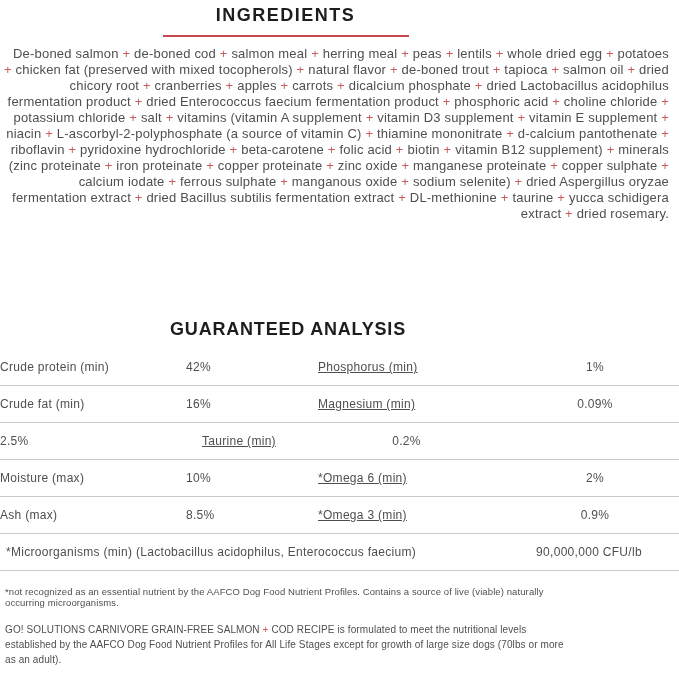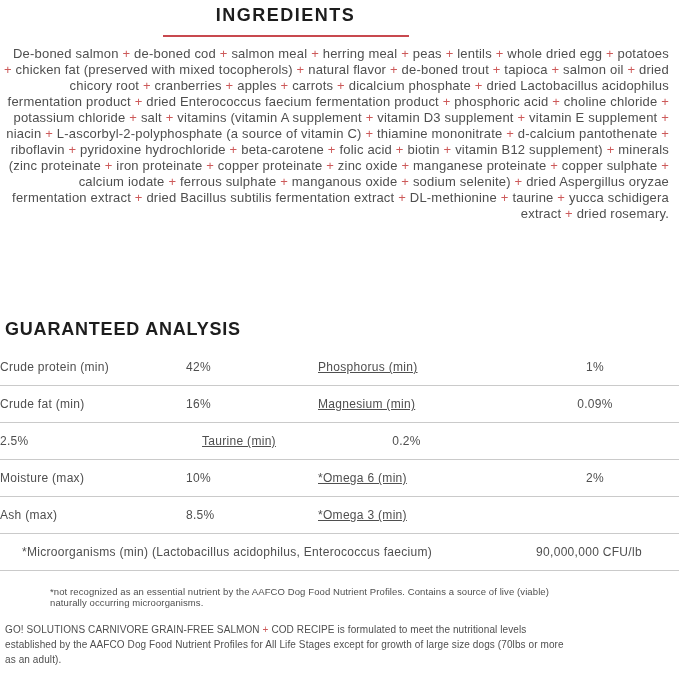--- a/index.html
+++ b/index.html
@@ -44,20 +44,21 @@
   .plus{color:var(--accent);}
 
   
   .ga-title{
     margin-top:97px;
     padding-left:5px;
     font-size:18px;
     font-weight:bold;
     letter-spacing:0.8px;
     color:var(--heading);
+    text-align:center;
   }
   .ga-table{
     margin-top:9px;
     width:679px;
     font-size:12px;
     letter-spacing:0.3px;
     color:var(--text);
   }
   .ga-row{
     display:grid;
@@ -70,31 +71,30 @@
   .ga-row .l-value{text-align:left;}
   .ga-row .r-label{padding-left:16px;text-decoration:underline;}
   .ga-row .r-value{text-align:center;padding-right:8px;}
   .ga-row-full{
     display:grid;
     grid-template-columns:1fr 160px;
     align-items:center;
     height:37px;
     border-bottom:1px solid var(--divider);
   }
-  .ga-row-full .f-label{padding-left:22px;}
+  .ga-row-full .f-label{padding-left:6px;}
   .ga-row-full .f-value{text-align:center;padding-right:20px;}
 
   
   .footnote{
     margin-top:15px;
     padding:0 5px;
     font-size:9.5px;
     letter-spacing:0.1px;
     color:var(--text);
-    margin-left:45px;
   }
   .formulation{
     margin-top:14px;
     padding:0 5px;
     font-size:10px;
     line-height:15px;
     letter-spacing:0.1px;
     color:var(--text);
   }
 </style>
@@ -136,20 +136,21 @@
       <span class="l-label">Moisture (max)</span>
       <span class="l-value">10%</span>
       <span class="r-label">*Omega 6 (min)</span>
       <span class="r-value">2%</span>
     </div>
 
     <div class="ga-row">
       <span class="l-label">Ash (max)</span>
       <span class="l-value">8.5%</span>
       <span class="r-label">*Omega 3 (min)</span>
+      <span class="r-value">0.9%</span>
     </div>
 
     <div class="ga-row-full">
       <span class="f-label">*Microorganisms (min) (Lactobacillus acidophilus, Enterococcus faecium)</span>
       <span class="f-value">90,000,000 CFU/lb</span>
     </div>
 
   </div>
 
   <p class="footnote">*not recognized as an essential nutrient by the AAFCO Dog Food Nutrient Profiles. Contains a source of live (viable) naturally occurring microorganisms.</p>

